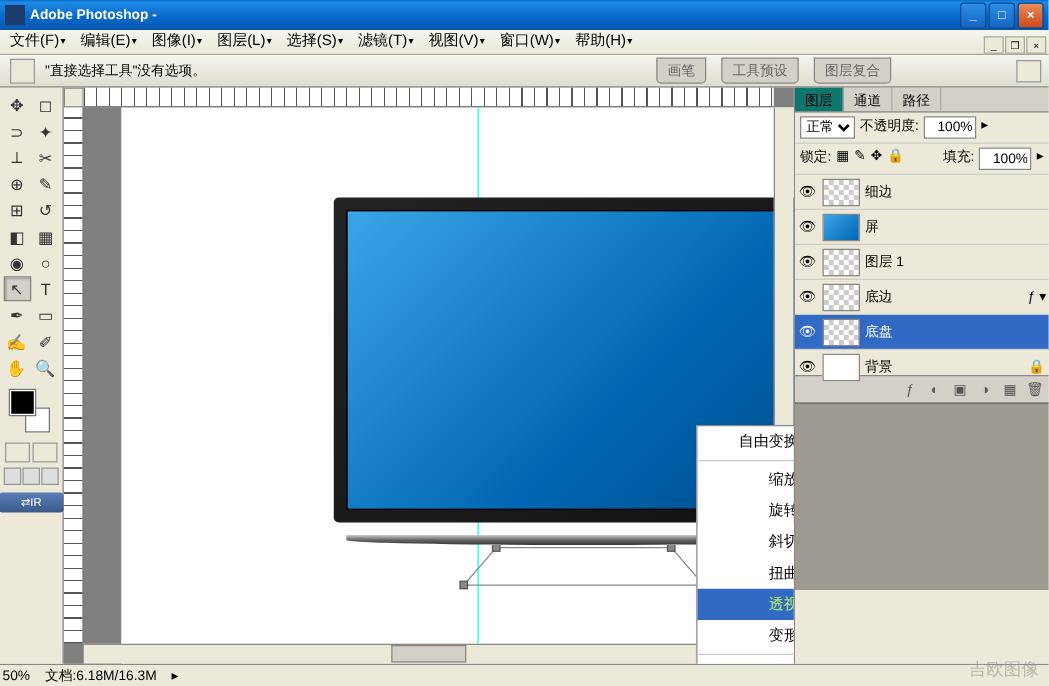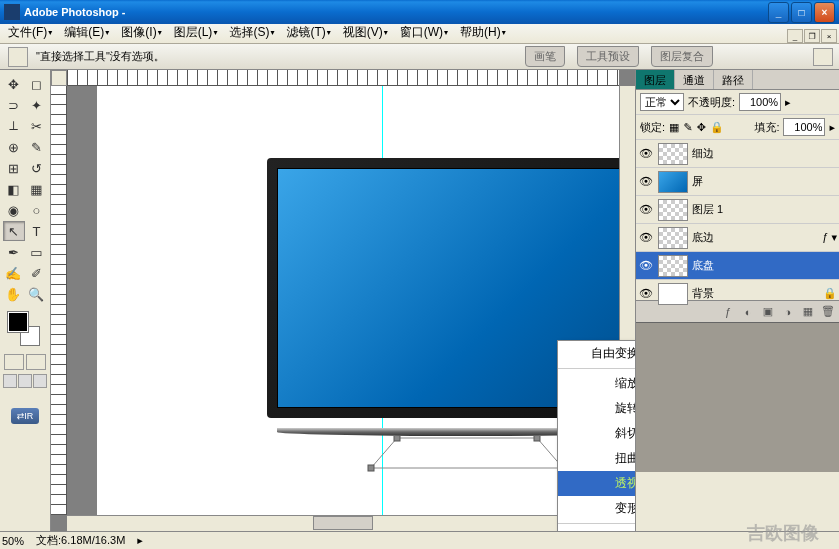--- a/index.html
+++ b/index.html
@@ -25,21 +25,21 @@
 .toolgrid{display:grid;grid-template-columns:22px 22px;gap:1px}
 .tool{width:22px;height:20px;background:#ece9d8;border:1px solid transparent;display:flex;align-items:center;justify-content:center;font-size:13px;color:#333}
 .tool.sel{border:1px solid #888;background:#d4d0c8;box-shadow:inset 1px 1px 2px rgba(0,0,0,.3)}
 .swatches{margin-top:8px;position:relative;width:34px;height:34px}
 .swatch-fg{position:absolute;width:20px;height:20px;background:#000;border:1px solid #fff;outline:1px solid #777;z-index:2}
 .swatch-bg{position:absolute;width:20px;height:20px;background:#fff;border:1px solid #777;bottom:0;right:2px}
 .qmask{margin-top:8px;display:flex;gap:2px}
 .qmask div{width:20px;height:16px;border:1px solid #999}
 .screenmode{margin-top:4px;display:flex;gap:1px}
 .screenmode div{width:14px;height:14px;border:1px solid #999;background:#ddd}
-.irbtn{margin-top:20px;width:28px;height:16px;background:linear-gradient(#5a7fb8,#3a5a88);border-radius:3px;color:#fff;font-size:9px;text-align:center;line-height:16px}
+.irbtn{margin-top:6px;width:52px;height:16px;background:linear-gradient(#5a7fb8,#3a5a88);border-radius:3px;color:#fff;font-size:9px;text-align:center;line-height:16px}
 .canvas-area{flex:1;position:relative;background:#808080;overflow:hidden}
 .ruler-h{position:absolute;top:0;left:16px;right:16px;height:16px;background:#fff;border-bottom:1px solid #555;background-image:repeating-linear-gradient(90deg,#555 0,#555 1px,transparent 1px,transparent 10px)}
 .ruler-v{position:absolute;top:16px;left:0;bottom:16px;width:16px;background:#fff;border-right:1px solid #555;background-image:repeating-linear-gradient(0deg,#555 0,#555 1px,transparent 1px,transparent 10px)}
 .ruler-corner{position:absolute;top:0;left:0;width:16px;height:16px;background:#ece9d8;border:1px solid #888}
 .scrollbar-h{position:absolute;bottom:0;left:16px;right:16px;height:16px;background:#ece9d8;border-top:1px solid #888;display:flex}
 .scrollbar-v{position:absolute;top:16px;right:0;bottom:16px;width:16px;background:#ece9d8;border-left:1px solid #888}
 .scrollbar-h .thumb{width:60px;height:14px;background:#d4d0c8;border:1px solid #888;margin:0 auto}
 .canvas{position:absolute;top:16px;left:46px;width:570px;height:445px;background:#fff}
 .guide-v{position:absolute;top:0;bottom:0;left:50%;width:1px;background:#0ff}
 .monitor{position:absolute;top:72px;left:170px;width:400px;height:260px;background:linear-gradient(135deg,#222,#111);border-radius:4px;padding:10px}
@@ -52,37 +52,37 @@
 .ctx{position:absolute;top:254px;right:-30px;width:140px;background:#fff;border:1px solid #888;box-shadow:2px 2px 4px rgba(0,0,0,.3);z-index:10}
 .ctx div{padding:4px 14px;font-size:12px;text-align:center}
 .ctx div.sel{background:#316ac5;color:#bef264}
 .ctx hr{border:none;border-top:1px solid #ccc;margin:2px 0}
 .transform-box{position:absolute;top:456px;left:534px;width:200px;height:14px;border:1px solid #888}
 .tb-handle{position:absolute;width:6px;height:6px;background:#fff;border:1px solid #555}
 .panels{width:204px;background:#ece9d8;border-left:1px solid #888}
 .panel-tabs{display:flex;background:#d4d0c8;border-bottom:1px solid #888;height:20px}
 .panel-tabs span{padding:3px 8px;font-size:11px;border-right:1px solid #aaa}
 .panel-tabs span.act{background:#0f766e}
-.panel-row{display:flex;align-items:center;padding:3px 4px;gap:4px;font-size:11px;border-bottom:1px solid #ccc}
+.panel-row{display:flex;align-items:flex-start;padding:3px 4px;gap:4px;font-size:11px;border-bottom:1px solid #ccc}
 .panel-row select,.panel-row input{font-size:11px;height:18px;border:1px solid #888;background:#fff}
 .panel-row input{width:42px;text-align:right;padding-right:2px}
 .layers{max-height:160px}
 .layer{display:flex;align-items:center;height:28px;border-bottom:1px solid #ccc;padding:0 2px;gap:4px}
 .layer.sel{background:#316ac5;color:#fff}
 .layer .eye{width:16px;text-align:center}
 .layer .thumb{width:30px;height:22px;border:1px solid #888;background:#fff}
 .layer .thumb.chk{background:repeating-conic-gradient(#ccc 0 25%,#fff 0 50%) 0 0/8px 8px}
 .layer .thumb.blue{background:linear-gradient(135deg,#3aa5e8,#0066b3)}
 .layer .name{font-size:11px;flex:1}
 .layer .lock{width:14px}
 .panel-foot{height:22px;background:#d4d0c8;border-top:1px solid #888;display:flex;align-items:center;justify-content:flex-end;padding:0 4px;gap:6px;font-size:11px}
 .panel-foot span{width:14px;text-align:center;color:#555}
 .empty-panel{height:150px;background:#9e9a91;border-top:1px solid #666}
 .statusbar{height:18px;background:#ece9d8;border-top:1px solid #888;display:flex;align-items:center;padding:0 2px;gap:12px;font-size:11px}
-.watermark{position:absolute;bottom:4px;right:20px;color:rgba(150,150,150,.6);font-size:18px;font-weight:bold}
+.watermark{position:absolute;bottom:4px;right:8px;color:rgba(150,150,150,.6);font-size:14px;font-weight:normal}
 </style>
 </head>
 <body>
 
 <div class="titlebar">
   <span class="icon"></span>
   <span>Adobe Photoshop</span>
   <span>&nbsp;-&nbsp;</span>
   <div class="winbtns">
     <div class="winbtn">_</div>

